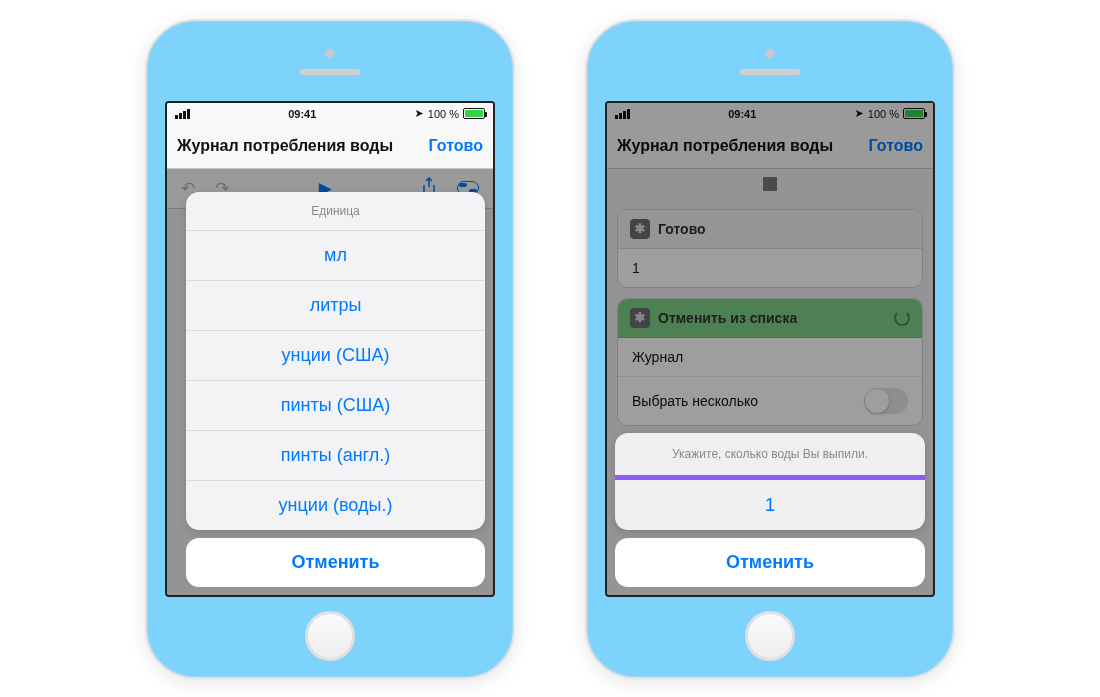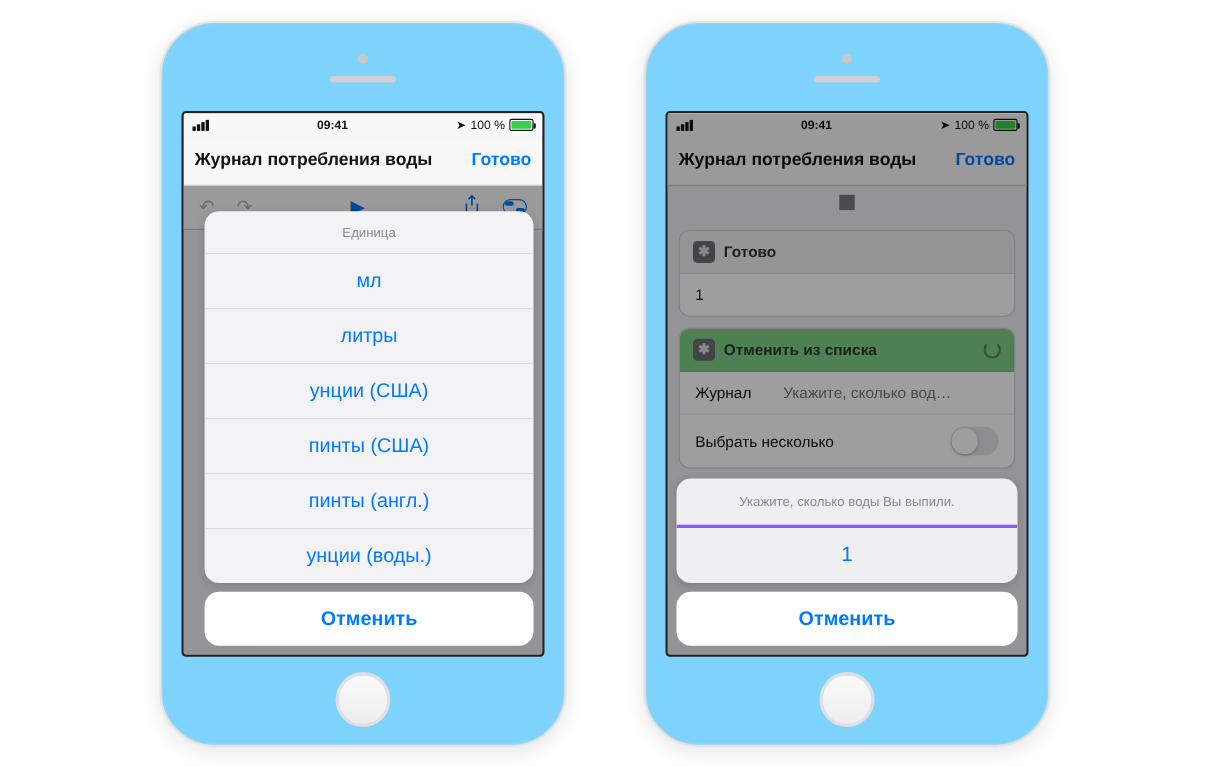--- a/index.html
+++ b/index.html
@@ -60,21 +60,21 @@
   .switch{width:44px;height:26px;background:#e5e5ea;border-radius:13px;position:relative;}
   .switch::after{content:"";position:absolute;top:1px;left:1px;width:24px;height:24px;background:#fff;border-radius:50%;box-shadow:0 1px 3px rgba(0,0,0,.25);}
   .gearbox{width:20px;height:20px;background:#6f6f74;border-radius:4px;display:flex;align-items:center;justify-content:center;color:#ddd;font-size:13px;}
   .spin{width:16px;height:16px;border:2px solid #4f8a55;border-radius:50%;border-top-color:transparent;}
   .stopbtn{width:14px;height:14px;background:#7a7a7e;margin:10px auto;}
   .hdr2{height:30px;display:flex;align-items:center;justify-content:center;}
 
   
   .sheet2{position:absolute;left:8px;right:8px;bottom:8px;}
   .sheet2 .box{background:#efeff2;border-radius:13px;overflow:hidden;box-shadow:0 2px 8px rgba(0,0,0,.15);}
-  .sheet2 .prompt{text-align:center;font-size:12px;color:#8a8a8e;padding:14px 6px;border-bottom:3px solid #8b5cf6;}
+  .sheet2 .prompt{text-align:center;font-size:12px;color:#8a8a8e;padding:14px 6px;border-bottom:5px solid #8b5cf6;}
   .sheet2 .choice{text-align:center;color:#007aff;font-size:19px;padding:14px 0;cursor:pointer;}
   .peek{position:absolute;left:14px;right:14px;bottom:113px;font-size:13px;color:#444;display:flex;gap:26px;padding:6px 2px;}
   .peek .v2{color:#777;}
 </style>
 </head>
 <body>
 
 <div class="phone">
   <div class="camera"></div>
   <div class="speaker"></div>
@@ -175,21 +175,20 @@
     </div>
 
     <div class="card">
       <div class="chead green">
         <div class="gearbox">✱</div>
         <span style="flex:1">Отменить из списка</span>
         <div class="spin"></div>
       </div>
       <div class="crow">
         <span class="k">Журнал</span>
-        <span class="v">Укажите, сколько вод…</span>
       </div>
       <div class="crow">
         <span class="k" style="flex:1">Выбрать несколько</span>
         <div class="switch"></div>
       </div>
     </div>
 
     <div class="dim"></div>
 
     <div class="peek">

